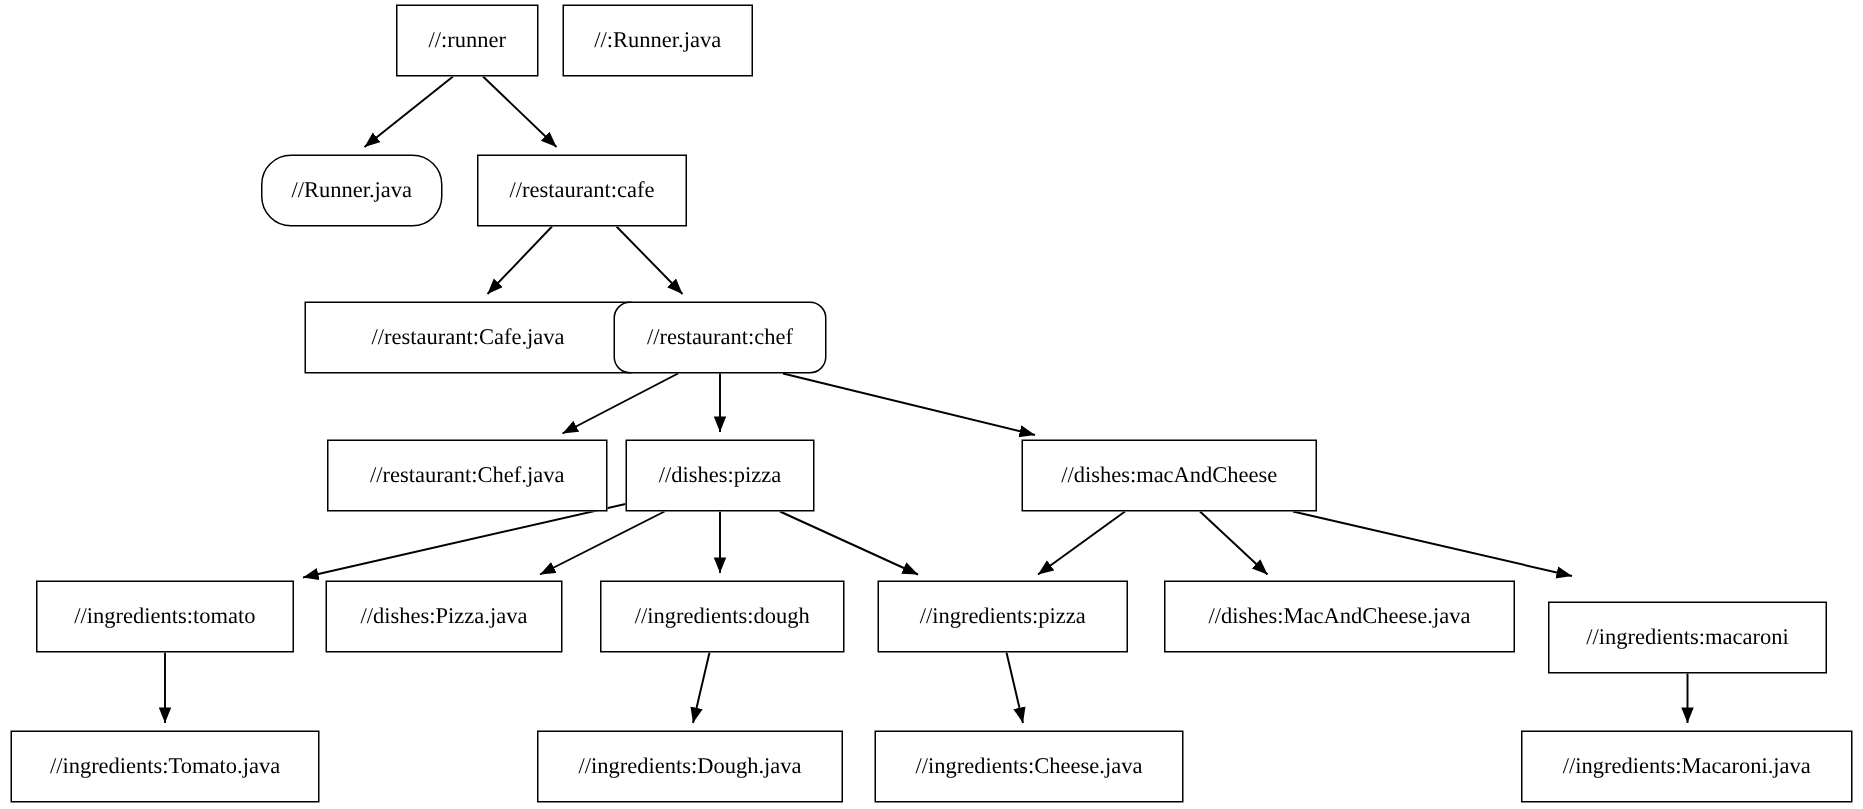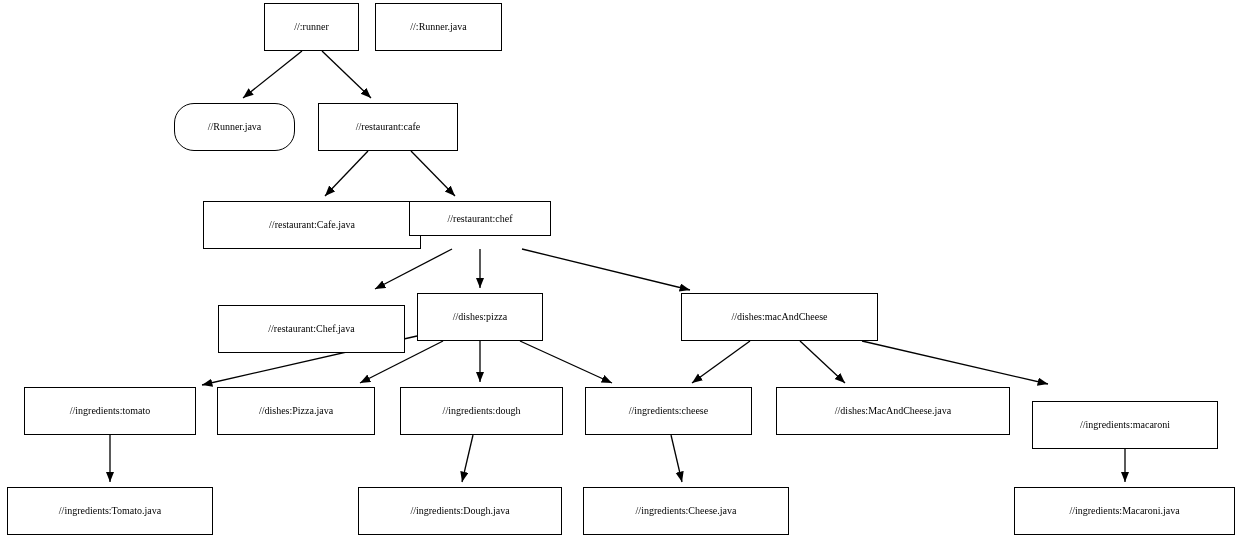--- a/index.html
+++ b/index.html
@@ -17,21 +17,21 @@
   }
   .node {
     position: absolute;
     box-sizing: border-box;
     border: 1px solid #000000;
     background: #ffffff;
     color: #000000;
     display: flex;
     align-items: center;
     justify-content: center;
-    font-size: 10px;
+    font-size: 15px;
     line-height: 1;
     white-space: nowrap;
     z-index: 2;
   }
   #edges {
     position: absolute;
     left: 0;
     top: 0;
     width: 1242px;
     height: 539px;
@@ -78,43 +78,43 @@
       </div>
       <div class="node" style="left: 174px; top: 103px; width: 121px; height: 48px; border-radius: 20px;">
         <span>//Runner.java</span>
       </div>
       <div class="node" style="left: 318px; top: 103px; width: 140px; height: 48px;">
         <span>//restaurant:cafe</span>
       </div>
       <div class="node" style="left: 203px; top: 201px; width: 218px; height: 48px;">
         <span>//restaurant:Cafe.java</span>
       </div>
-      <div class="node" style="left: 409px; top: 201px; width: 142px; height: 35px;">
+      <div class="node" style="left: 409px; top: 201px; width: 142px; height: 48px; border-radius: 11px;">
         <span>//restaurant:chef</span>
       </div>
-      <div class="node" style="left: 218px; top: 293px; width: 187px; height: 48px; margin-top: 12px;">
+      <div class="node" style="left: 218px; top: 293px; width: 187px; height: 48px;">
         <span>//restaurant:Chef.java</span>
       </div>
       <div class="node" style="left: 417px; top: 293px; width: 126px; height: 48px;">
         <span>//dishes:pizza</span>
       </div>
       <div class="node" style="left: 681px; top: 293px; width: 197px; height: 48px;">
         <span>//dishes:macAndCheese</span>
       </div>
       <div class="node" style="left: 24px; top: 387px; width: 172px; height: 48px;">
         <span>//ingredients:tomato</span>
       </div>
       <div class="node" style="left: 217px; top: 387px; width: 158px; height: 48px;">
         <span>//dishes:Pizza.java</span>
       </div>
       <div class="node" style="left: 400px; top: 387px; width: 163px; height: 48px;">
         <span>//ingredients:dough</span>
       </div>
       <div class="node" style="left: 585px; top: 387px; width: 167px; height: 48px;">
-        <span>//ingredients:cheese</span>
+        <span>//ingredients:pizza</span>
       </div>
       <div class="node" style="left: 776px; top: 387px; width: 234px; height: 48px;">
         <span>//dishes:MacAndCheese.java</span>
       </div>
       <div class="node" style="left: 1032px; top: 387px; width: 186px; height: 48px; margin-top: 14px;">
         <span>//ingredients:macaroni</span>
       </div>
       <div class="node" style="left: 7px; top: 487px; width: 206px; height: 48px;">
         <span>//ingredients:Tomato.java</span>
       </div>

